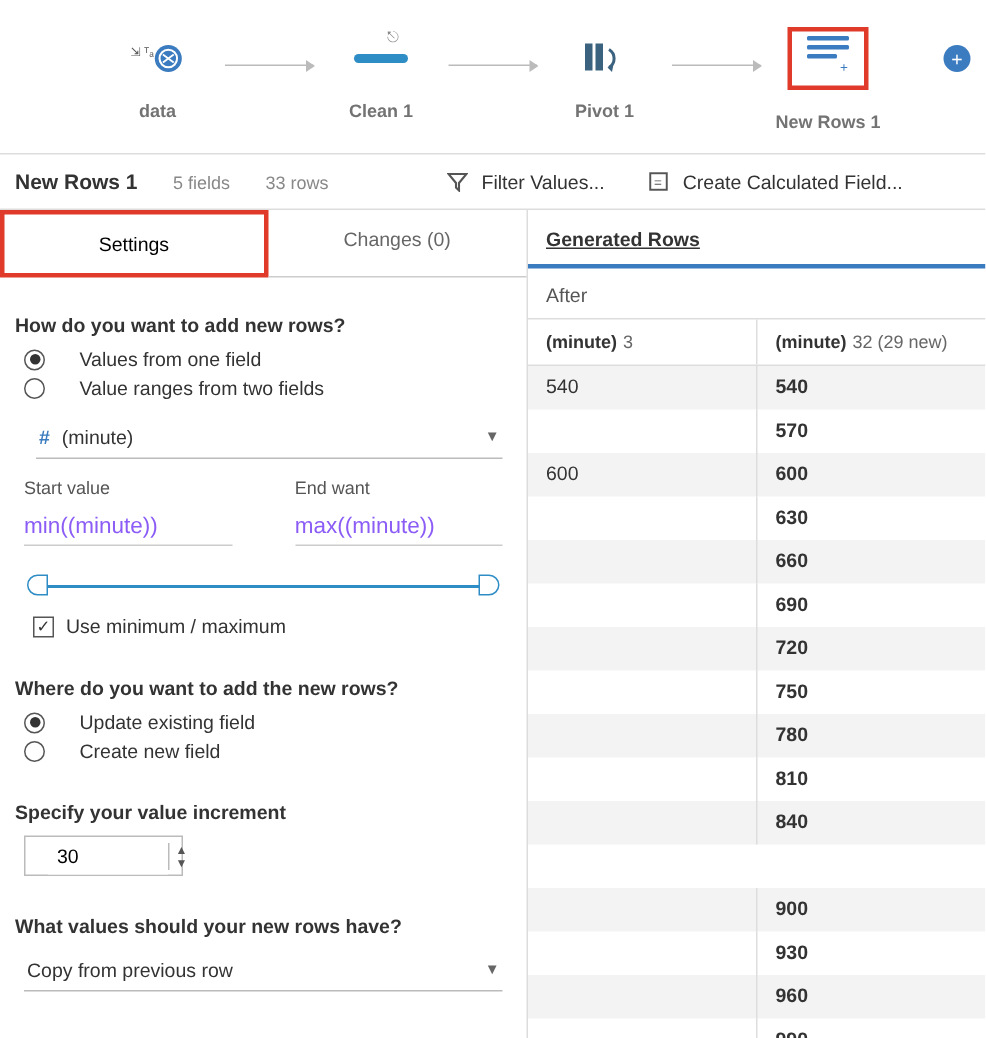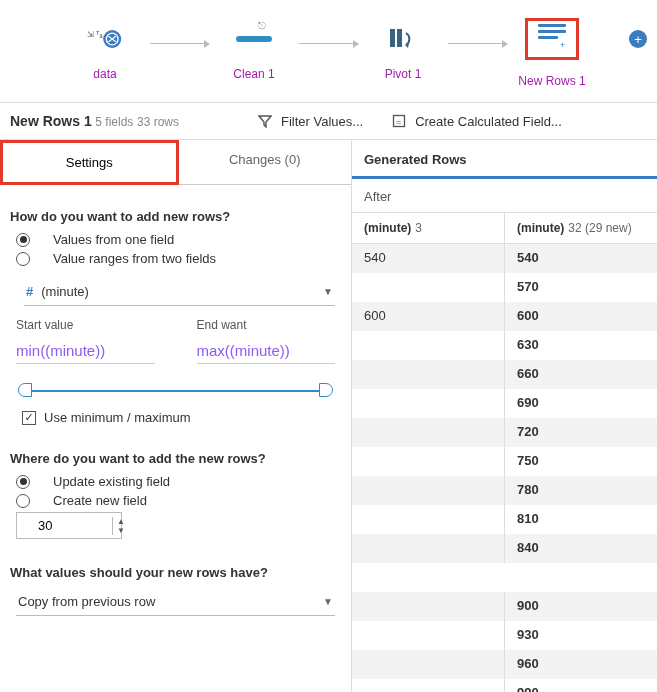--- a/index.html
+++ b/index.html
@@ -2,36 +2,36 @@
 <html><head>
 <meta charset="utf-8">
 <style>
 * { box-sizing: border-box; margin: 0; padding: 0; }
 body { font-family: -apple-system, "Segoe UI", Arial, sans-serif; font-size: 13px; color: #333; width: 657px; height: 692px; background: #fff; }
 
 
 .flow { display: flex; align-items: center; padding: 18px 60px 14px 60px; }
 .flow-node { display: flex; flex-direction: column; align-items: center; width: 90px; }
 .flow-icon { width: 36px; height: 28px; display: flex; align-items: center; justify-content: center; }
-.flow-label { font-size: 12px; color: #a21caf; margin-top: 14px; text-align: left; }
+.flow-label { font-size: 12px; color: #737373; margin-top: 14px; text-align: left; font-weight: bold; }
 .flow-conn { flex: 1; height: 1px; background: #bbb; position: relative; top: -10px; }
 .flow-conn::after { content: ""; position: absolute; right: -1px; top: -3px; border-left: 6px solid #bbb; border-top: 4px solid transparent; border-bottom: 4px solid transparent; }
 .flow-plus { width: 18px; height: 18px; border-radius: 50%; background: #3b7bbf; color: #fff; display: flex; align-items: center; justify-content: center; font-size: 13px; position: absolute; top: 30px; right: 10px; }
 .clean-bar { width: 58px; height: 6px; background: #2f8dc6; border-radius: 3px; position: relative; }
 .clean-exit { position: absolute; top: -16px; right: 6px; font-size: 10px; color: #888; }
 .newrows-box { border: 3px solid #e03a2a; padding: 4px 6px; }
 .newrows-lines { width: 28px; }
 .nr-line { height: 3px; background: #3b7bbf; margin: 3px 0; border-radius: 1px; }
 .nr-line.short { width: 20px; }
 .nr-plus { font-size: 9px; color: #3b7bbf; position: relative; top: -6px; left: 22px; }
 
 
 .step-header { display: flex; align-items: center; border-top: 1px solid #ddd; border-bottom: 1px solid #ddd; padding: 10px 10px; gap: 28px; }
 .step-name { font-weight: 600; font-size: 14px; }
-.step-stats { color: #888; font-size: 12px; margin-left: 0; }
+.step-stats { color: #888; font-size: 12px; margin-left: 20px; }
 .hdr-btn { display: flex; align-items: center; gap: 8px; color: #333; font-size: 13px; cursor: pointer; }
 .hdr-icon { width: 16px; height: 16px; display: inline-flex; align-items: center; justify-content: center; color: #555; }
 
 
 .main { display: flex; height: 565px; }
 .left { width: 352px; border-right: 1px solid #ddd; }
 .right { flex: 1; display: flex; flex-direction: column; }
 
 
 .tabs { display: flex; }
@@ -64,21 +64,21 @@
 
 .num-input { display: flex; align-items: center; border: 1px solid #bbb; width: 106px; margin: 4px 0 0 6px; }
 .num-input input { border: none; padding: 5px 6px; width: 80px; font-size: 13px; margin-left: 15px; }
 .spin { display: flex; flex-direction: column; border-left: 1px solid #bbb; }
 .spin div { font-size: 8px; padding: 0 4px; cursor: pointer; color: #555; line-height: 9px; }
 
 .drop-select { display: flex; align-items: center; border-bottom: 1px solid #bbb; padding: 6px 2px; margin: 4px 6px 0; cursor: pointer; gap: 39px; }
 .drop-select .caret { margin-left: auto; color: #666; font-size: 10px; }
 
 
-.gen-header { padding: 12px 12px 9px; font-weight: 600; border-bottom: 3px solid #3b7bbf; }
+.gen-header { padding: 12px 12px 9px; font-weight: 600; border-bottom: 3px solid #3b7bbf; text-decoration: underline; }
 .gen-cols { display: flex; padding: 10px 12px 8px; color: #555; font-size: 13px; }
 .gen-col { flex: 1; }
 .gen-subhead { display: flex; border-top: 1px solid #ddd; border-bottom: 1px solid #ddd; }
 .gen-subcol { flex: 1; padding: 8px 12px; font-size: 12px; }
 .gen-subcol + .gen-subcol { border-left: 1px solid #ddd; }
 .gen-subcol b { font-weight: 600; }
 .gen-subcol .cnt { color: #666; margin-left: 4px; }
 .gen-body { flex: 1; overflow: hidden; }
 .gen-row { display: flex; height: 29px; }
 .gen-row:nth-child(odd) { background: #f3f3f3; }
@@ -216,20 +216,21 @@
       <div class="q" style="margin-top:26px">Where do you want to add the new rows?</div>
       <div class="radio-row">
         <span class="radio checked"></span>
         <span>Update existing field</span>
       </div>
       <div class="radio-row">
         <span class="radio"></span>
         <span>Create new field</span>
       </div>
 
+      <div class="q" style="margin-top:26px">Specify your value increment</div>
       <div class="num-input">
         <input type="text" value="30" style="">
         <div class="spin">
           <div>▲</div>
           <div>▼</div>
         </div>
       </div>
 
       <div class="q" style="margin-top:26px">What values should your new rows have?</div>
       <div class="drop-select">

